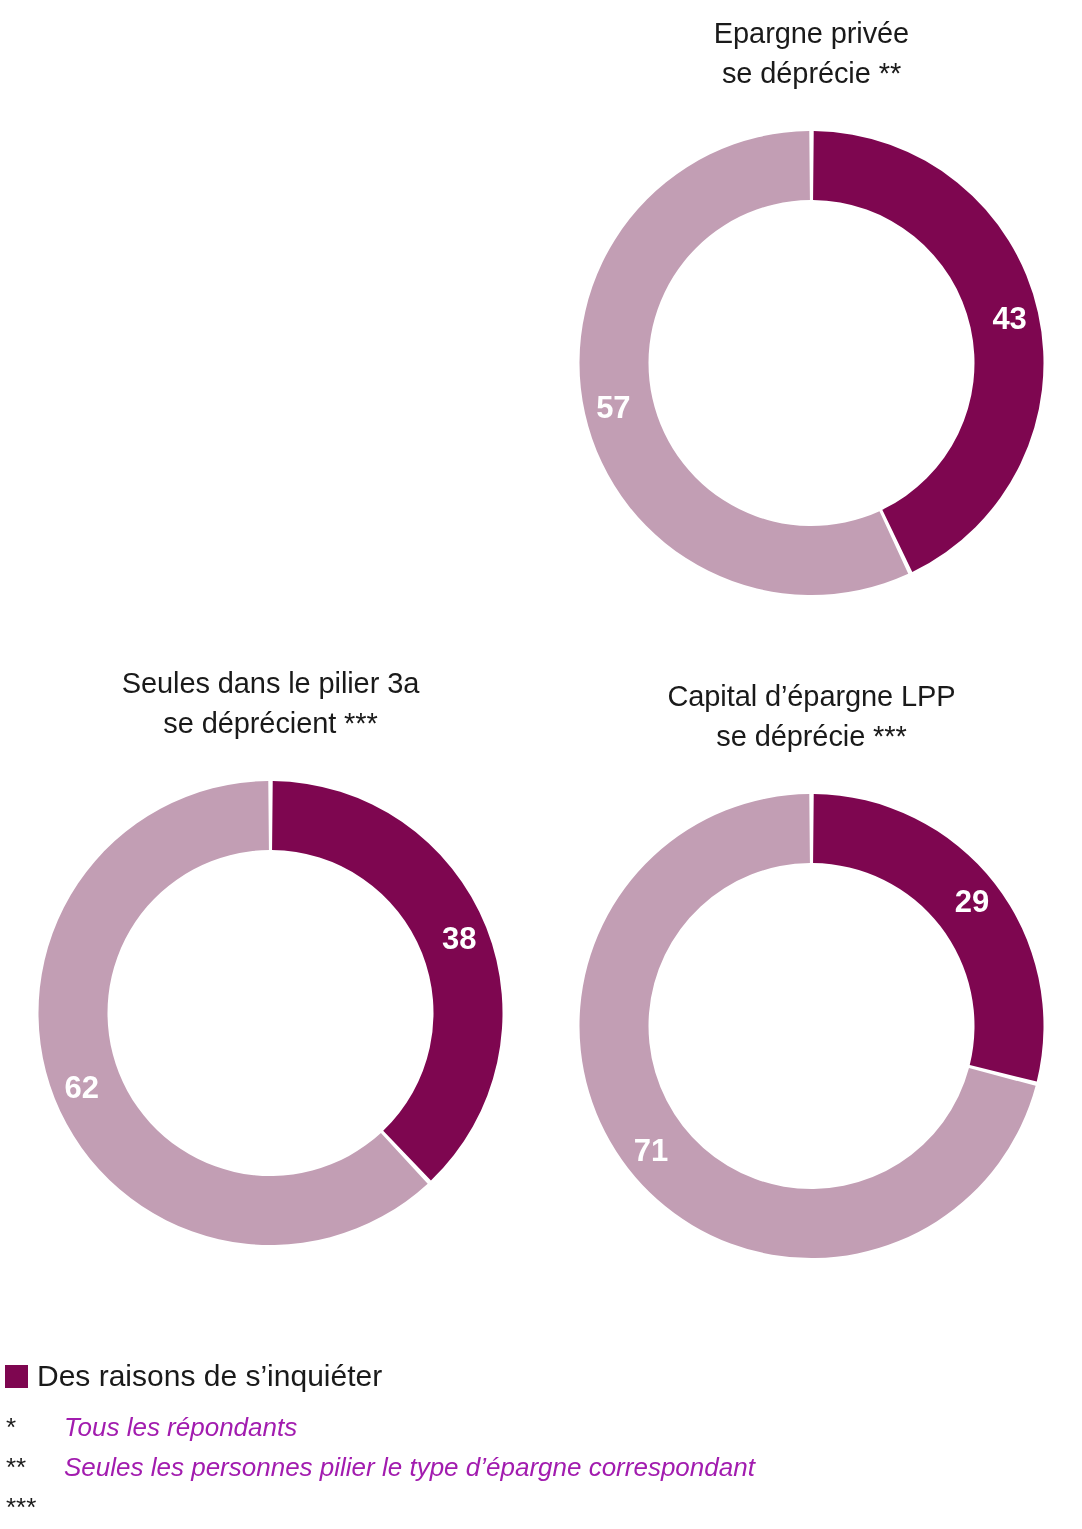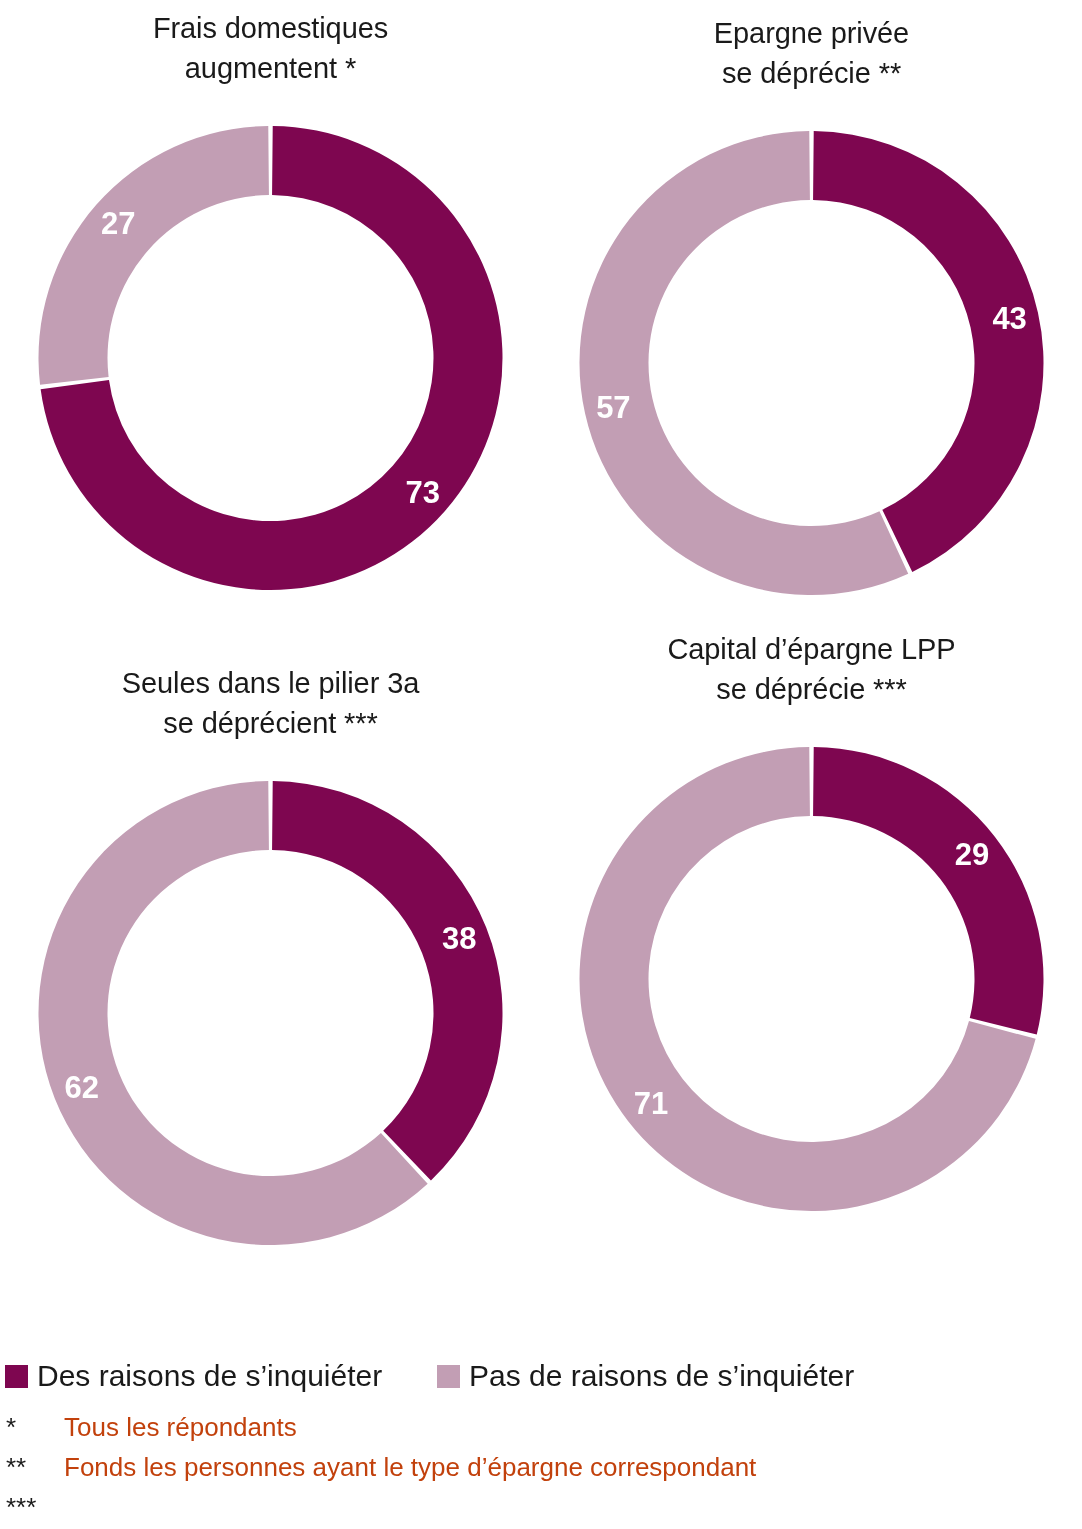--- a/index.html
+++ b/index.html
@@ -30,21 +30,21 @@
     height: 1320px;
   }
   .panel {
     position: absolute;
     width: 541px;
     height: 655px;
   }
   .panel.p0 { left: 0;   top: 0; }
   .panel.p1 { left: 541px; top: 5px; }
   .panel.p2 { left: 0;   top: 655px; }
-  .panel.p3 { left: 541px; top: 621px; }
+  .panel.p3 { left: 541px; top: 668px; }
 
   .panel-title {
     position: absolute;
     left: 0;
     top: 8px;
     width: 541px;
     text-align: center;
     font-size: 29px;
     line-height: 40px;
     font-weight: normal;
@@ -118,43 +118,32 @@
   .footnote-mark {
     width: 58px;
     flex: 0 0 58px;
     font-size: 26px;
     line-height: 38px;
     color: #1a1a1a;
   }
   .footnote-text {
     font-size: 26px;
     line-height: 38px;
-    color: #c2410c;
+    color: #a21caf;
     white-space: nowrap;
+    font-style: italic;
   }
 </style>
 </head>
 <body>
 
 <div class="page">
 
   <div class="charts">
 
-    <div class="panel p0">
-      <div class="panel-title">Frais domestiques
-augmentent *</div>
-      <div class="donut-wrap">
-          <svg width="541" height="650" viewBox="0 0 541 650">
-            <path d="M 272.7270059232768 121.01068894318064 A 232 232 0 1 1 40.61911180624335 384.28541582350385 L 108.9888587259382 374.98070163461693 A 163 163 0 1 0 272.0646636443712 190.007509904045 Z" fill="#7E0650"></path>
-            <text x="422.7875493563759" y="487.2595348980078" class="slice-label" fill="#FFFFFF">73</text>
-            <path d="M 40.06087609918103 379.866525190709 A 232 232 0 0 1 268.2729940767231 121.01068894318064 L 268.9353363556287 190.007509904045 A 163 163 0 0 0 108.59665001795909 371.87605002623087 Z" fill="#C29EB4"></path>
-            <text x="118.21245064362412" y="218.74046510199216" class="slice-label" fill="#FFFFFF">27</text>
-          </svg>
-        </div>
-    </div>
 
     <div class="panel p1">
       <div class="panel-title">Epargne privée
 se déprécie **</div>
       <div class="donut-wrap">
           <svg width="541" height="650" viewBox="0 0 541 650">
             <path d="M 272.7270059232768 121.01068894318064 A 232 232 0 0 1 371.29129971782476 561.9619915228404 L 341.31457695692 499.81381300958185 A 163 163 0 0 0 272.0646636443712 190.007509904045 Z" fill="#7E0650"></path>
             <text x="468.6306210088045" y="308.71255913167397" class="slice-label" fill="#FFFFFF">43</text>
             <path d="M 367.2611893070588 563.8584175314885 A 232 232 0 1 1 268.2729940767231 121.01068894318064 L 268.9353363556287 190.007509904045 A 163 163 0 1 0 338.48307697004566 501.14621576565787 Z" fill="#C29EB4"></path>
             <text x="72.36937899119553" y="397.2874408683262" class="slice-label" fill="#FFFFFF">57</text>
@@ -188,33 +177,29 @@
         </div>
     </div>
 
   </div>
 
   <div class="legend">
     <div class="legend-item l0">
       <span class="legend-swatch" style="background: rgb(126, 6, 80);"></span>
       <span class="legend-text">Des raisons de s’inquiéter</span>
     </div>
-    <div class="legend-item l1">
-      <span class="legend-swatch" style="background: rgb(194, 158, 180);"></span>
-      <span class="legend-text">Pas de raisons de s’inquiéter</span>
-    </div>
   </div>
 
   <div class="footnotes">
     <div class="footnote-row">
       <span class="footnote-mark">*</span>
       <span class="footnote-text">Tous les répondants</span>
     </div>
     <div class="footnote-row">
       <span class="footnote-mark">**</span>
-      <span class="footnote-text">Fonds les personnes ayant le type d’épargne correspondant</span>
+      <span class="footnote-text">Seules les personnes pilier le type d’épargne correspondant</span>
     </div>
     <div class="footnote-row">
       <span class="footnote-mark">***</span>
     </div>
   </div>
 
 </div>
 
 </body></html>

